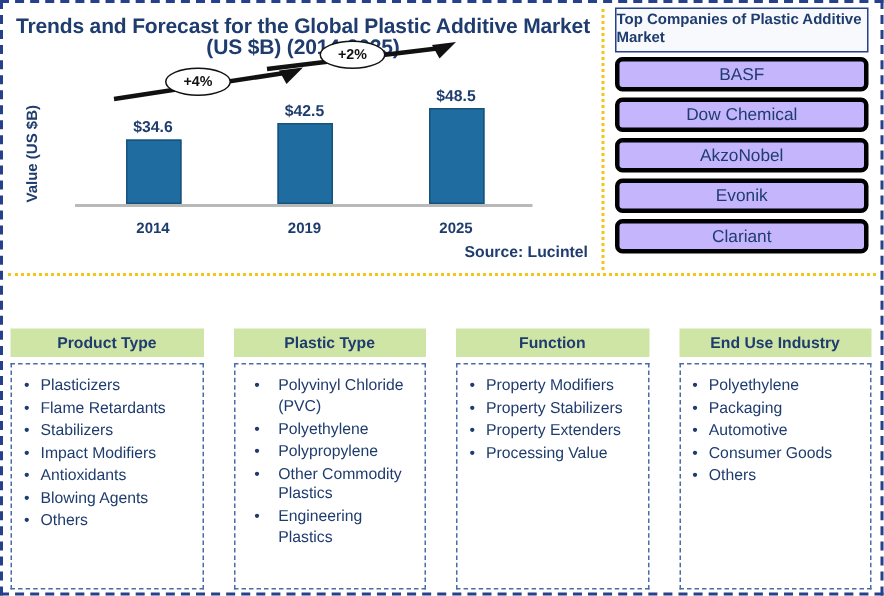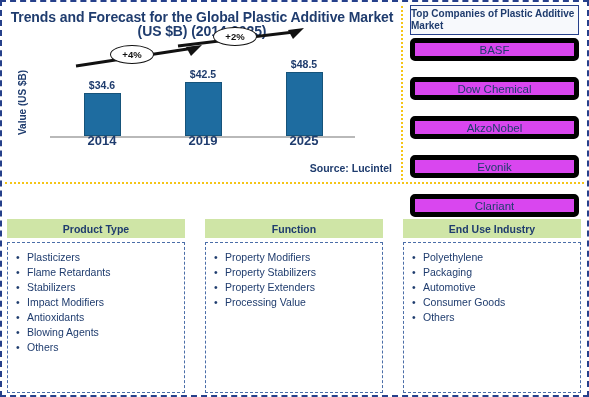--- a/index.html
+++ b/index.html
@@ -39,22 +39,22 @@
   .bar{
     width:37px;margin:0 auto;
     background:#1E6CA0;border:1px solid #16537A;
     box-sizing:border-box;
   }
   .bar-val{
     font-size:10.5px;font-weight:bold;color:#1F3C6E;
     margin-bottom:2px;white-space:nowrap;
   }
   .tick{
-    position:absolute;bottom:12px;width:100px;text-align:center;
-    font-size:13px;font-weight:bold;color:#1F3C6E;
+    position:absolute;bottom:2px;width:100px;text-align:center;
+    font-size:10px;font-weight:bold;color:#1F3C6E;
   }
   .tick.s0{left:2px;} .tick.s1{left:103px;} .tick.s2{left:204px;margin-top:12px;}
 
   .cagr{position:absolute;width:42px;height:17px;}
   .cagr .oval{
     position:absolute;left:0;top:0;width:42px;height:17px;
     border:1.6px solid #111;border-radius:50%;background:#fff;
     font-size:9.5px;font-weight:bold;color:#111;
     display:flex;align-items:center;justify-content:center;
     z-index:3;
@@ -75,22 +75,22 @@
   .companies{position:absolute;left:404px;top:0;width:181px;height:178px;}
   .comp-head{
     position:absolute;left:4px;top:3px;width:169px;height:30px;
     border:1.5px solid #26408B;background:#F7F9FC;
     display:flex;align-items:center;justify-content:center;
     text-align:left;font-size:10px;font-weight:bold;color:#1F3C6E;
     line-height:12px;box-sizing:border-box;
   }
   .comp-list{position:absolute;left:4px;top:36px;width:169px;}
   .comp-item{
-    height:23px;margin-bottom:16px;
-    background:#d946ef;border:5px solid #000000;border-radius:5px;
+    height:23px;margin-bottom:4px;
+    background:#c4b5fd;border:3px solid #000000;border-radius:5px;
     display:flex;align-items:center;justify-content:center;
     font-size:11.5px;color:#1F3C6E;box-sizing:border-box;
   }
 
   
   .h-div{
     position:absolute;left:3px;top:180px;width:579px;height:0;
     border-top:2.5px dotted #F5C518;
   }
 
@@ -213,20 +213,32 @@
             <li>Flame Retardants</li>
             <li>Stabilizers</li>
             <li>Impact Modifiers</li>
             <li>Antioxidants</li>
             <li>Blowing Agents</li>
             <li>Others</li>
           </ul>
         </div>
       </div>
 
+      <div class="col">
+        <div class="col-head">Plastic Type</div>
+        <div class="col-body wide">
+          <ul>
+            <li>Polyvinyl Chloride (PVC)</li>
+            <li>Polyethylene</li>
+            <li>Polypropylene</li>
+            <li>Other Commodity Plastics</li>
+            <li>Engineering Plastics</li>
+          </ul>
+        </div>
+      </div>
 
       <div class="col">
         <div class="col-head">Function</div>
         <div class="col-body">
           <ul>
             <li>Property Modifiers</li>
             <li>Property Stabilizers</li>
             <li>Property Extenders</li>
             <li>Processing Value</li>
           </ul>

